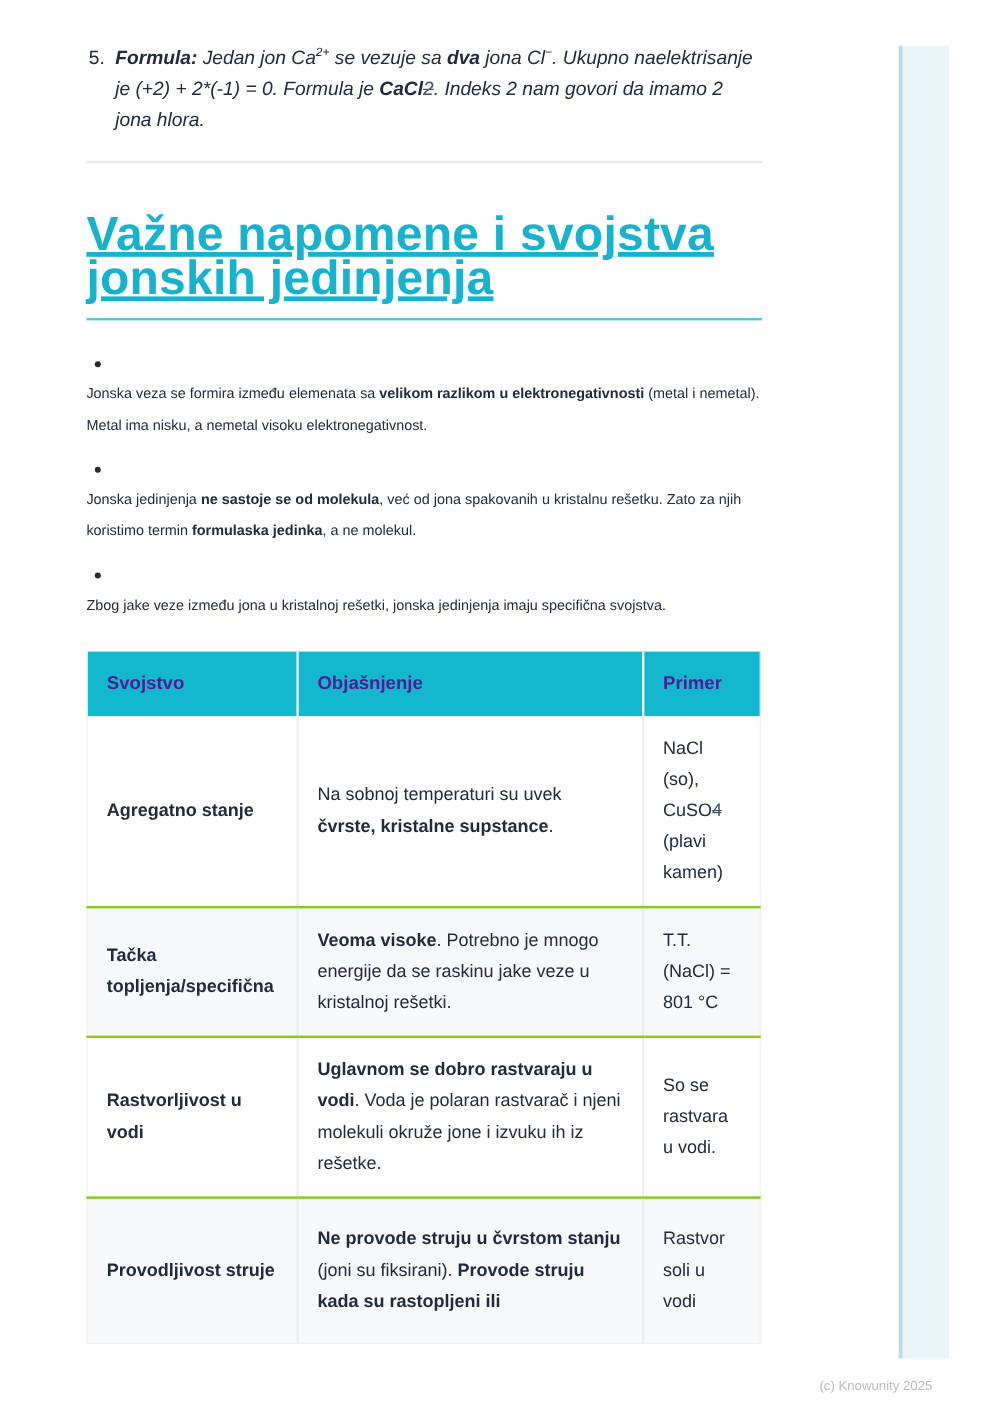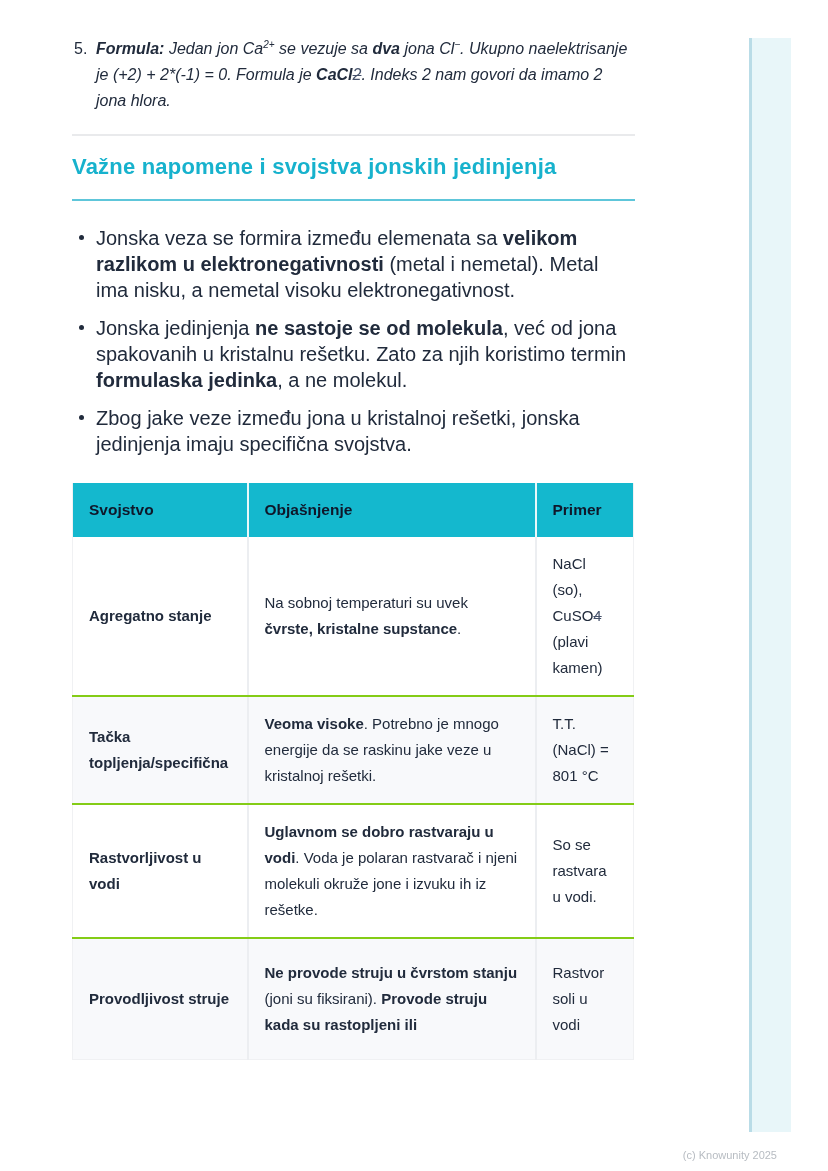--- a/index.html
+++ b/index.html
@@ -36,42 +36,44 @@
     border-top: 2px solid #e9eaec;
     margin-top: 20px;
   }
   .divider-teal {
     border: none;
     border-top: 2px solid #5ec6da;
     margin-top: 14px;
   }
   
   h1.section-heading {
-    margin-top: 12px;
-    font-size: 22px;
+    margin-top: 41px;
+    font-size: 40px;
     line-height: 37px;
     font-weight: 700;
     color: #17b2cd;
     letter-spacing: 0.2px;
+    text-decoration: underline;
   }
   .intro {
     margin-top: 22px;
     font-size: 16px;
     line-height: 26px;
   }
   
   ul.bullets {
     margin-top: 24px;
     list-style: none;
   }
   ul.bullets li {
     display: flex;
     margin-bottom: 12px;
-    font-size: 20px;
-    line-height: 26px;
+    font-size: 12px;
+    line-height: 26px;
+    flex-direction: column;
   }
   .bullet-dot {
     flex: 0 0 24px;
     position: relative;
   }
   .bullet-dot::before {
     content: "";
     position: absolute;
     left: 7px; top: 10px;
     width: 5px; height: 5px;
@@ -86,21 +88,21 @@
     border-collapse: collapse;
     table-layout: fixed;
     font-size: 15px;
     line-height: 26px;
   }
   table.props col.c1 { width: 175px; }
   table.props col.c2 { width: 288px; }
   table.props col.c3 { width: 98px; }
   table.props thead th {
     background: #14b8ce;
-    color: #0f172a;
+    color: #4c1d95;
     font-weight: 700;
     font-size: 15.5px;
     text-align: left;
     height: 54px;
     padding: 0 16px;
     vertical-align: middle;
     border-right: 2px solid #e9f8fa;
   }
   table.props thead th:last-child { border-right: none; }
   table.props tbody td {

